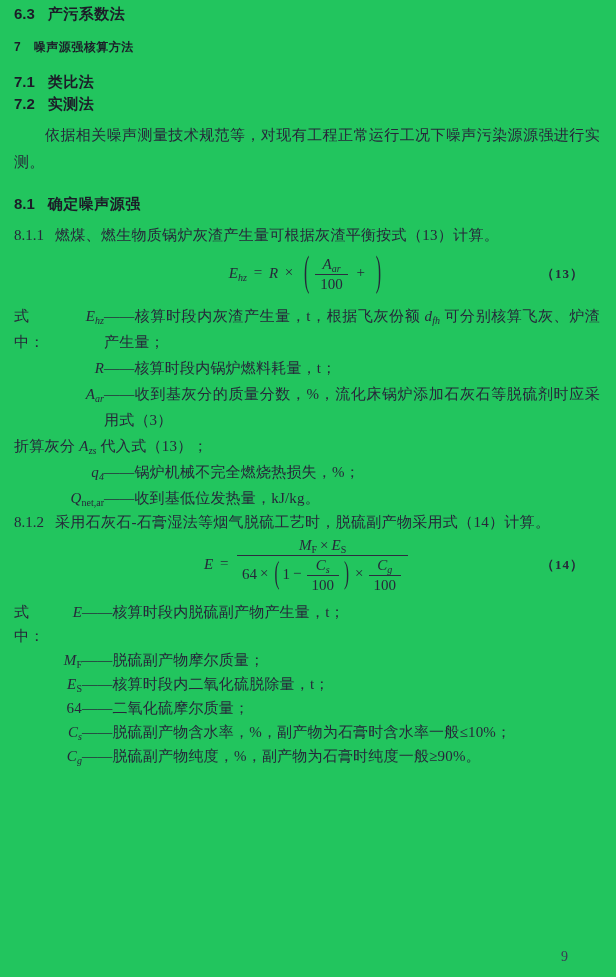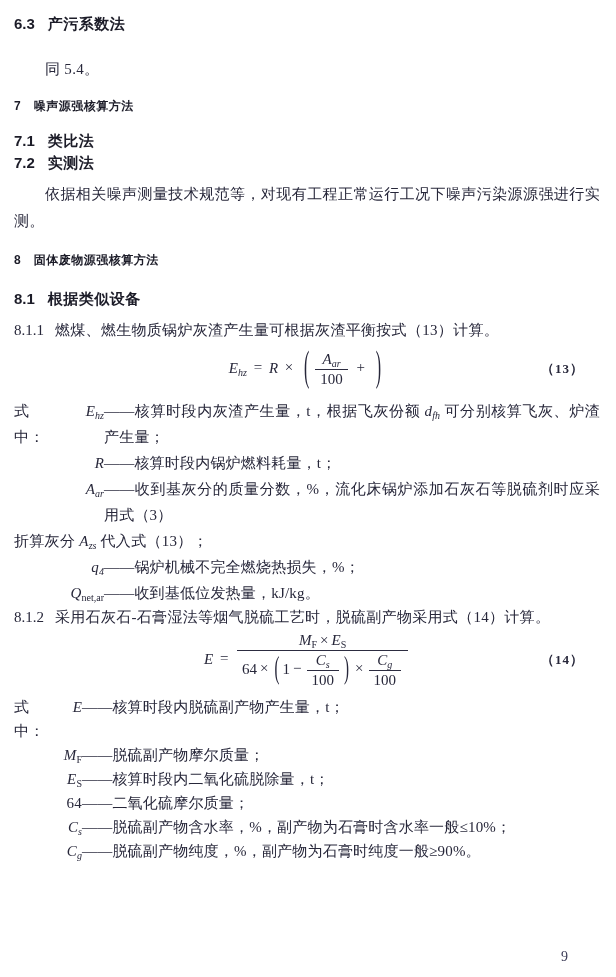--- a/index.html
+++ b/index.html
@@ -1,19 +1,19 @@
 <!DOCTYPE html>
 <html><head>
 <meta charset="utf-8">
 <style>
   html,body { margin:0; padding:0; background:#e8e8e8; }
   .page {
     position:relative; width:616px; height:977px; margin:0 auto;
-    background:#ffffff; color:#27273a; overflow:hidden;
-    box-sizing:border-box; padding:14px 16px 0 14px;
+    background:#22c55e; color:#27273a; overflow:hidden;
+    box-sizing:border-box; padding:4px 16px 0 14px;
     font-family:"Liberation Serif","DejaVu Serif",serif;
   }
   
   .h1 { font-family:"Liberation Sans","DejaVu Sans",sans-serif; font-weight:700;
         font-size:12px; line-height:22px; color:#1c1c28; letter-spacing:0.5px; }
   .h2 { font-family:"Liberation Sans","DejaVu Sans",sans-serif; font-weight:700;
         font-size:15px; line-height:20px; color:#1c1c28; letter-spacing:0.5px; }
   .hnum { margin-right:13px; letter-spacing:0; }
   
   .body { font-size:15px; line-height:27px; letter-spacing:0.3px;
@@ -64,41 +64,37 @@
   .mt-d14  { margin-top:0; }
 </style>
 </head>
 <body>
 
 <div class="page">
 
   <div class="h2">
     <span class="hnum">6.3</span><span>产污系数法</span>
   </div>
-  <p class="body indent mt-p63">同 5.4。</p>
 
   <div class="h1 mt-h7">
     <span class="hnum">7</span><span>噪声源强核算方法</span>
   </div>
 
   <div class="h2 mt-h71">
     <span class="hnum">7.1</span><span>类比法</span>
   </div>
 
   <div class="h2 mt-h72">
     <span class="hnum">7.2</span><span>实测法</span>
   </div>
   <p class="body indent mt-p72">依据相关噪声测量技术规范等，对现有工程正常运行工况下噪声污染源源强进行实测。</p>
 
-  <div class="h1 mt-h8">
-    <span class="hnum">8</span><span>固体废物源强核算方法</span>
-  </div>
 
   <div class="h2 mt-h81">
-    <span class="hnum">8.1</span><span>根据类似设备</span>
+    <span class="hnum">8.1</span><span>确定噪声源强</span>
   </div>
 
   <p class="body mt-p811">
     <span class="pno">8.1.1</span><span>燃煤、燃生物质锅炉灰渣产生量可根据灰渣平衡按式（13）计算。</span>
   </p>
 
   <div class="eqrow eq13">
     <span>
       <span class="mi">E</span><sub class="it">hz</sub>
       <span class="mo">=</span>

